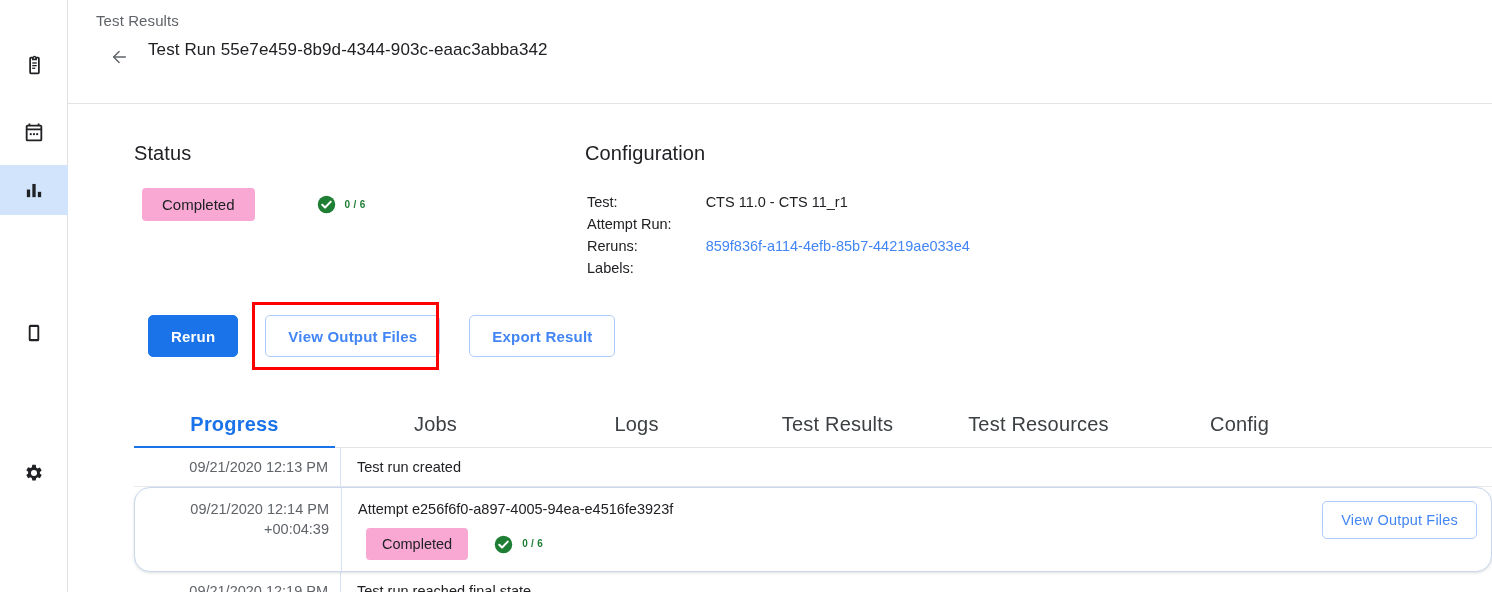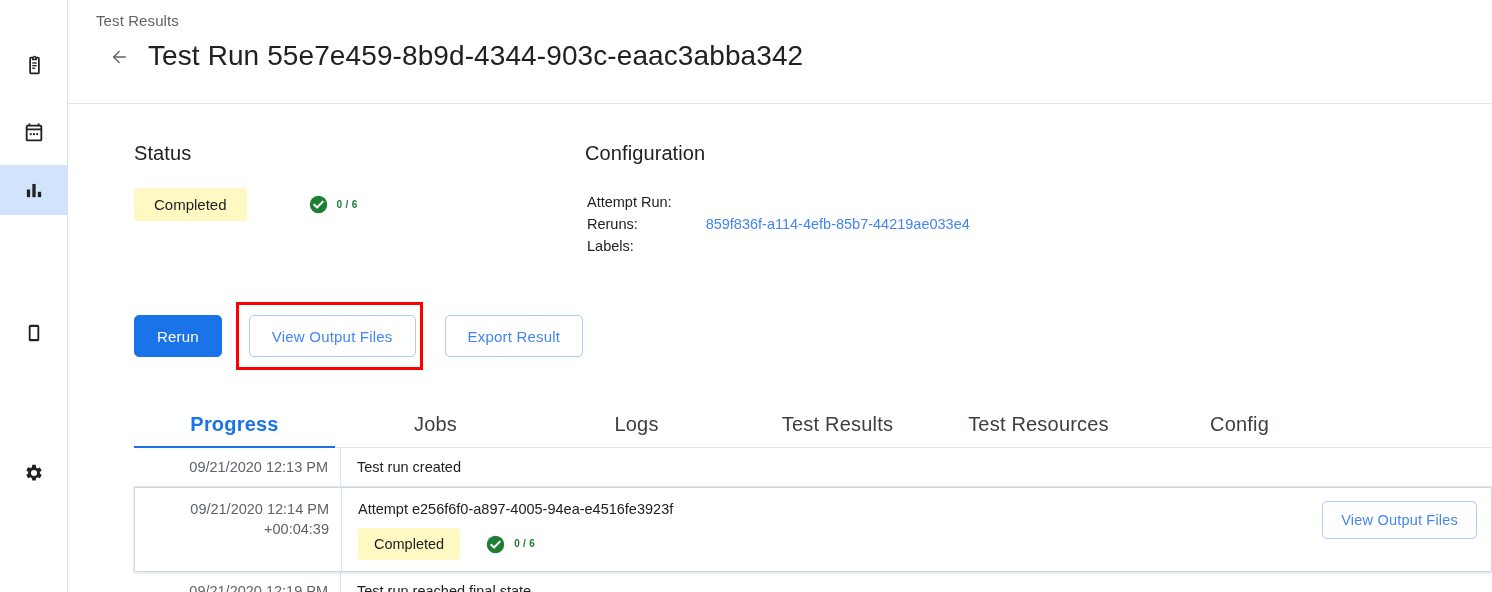--- a/index.html
+++ b/index.html
@@ -53,21 +53,21 @@
   #back-arrow {
     position: absolute;
     left: 36px; top: 42px;
     width: 30px; height: 30px;
     display: flex; align-items: center; justify-content: center;
     cursor: pointer;
   }
   #page-title {
     position: absolute;
     left: 80px; top: 40px;
-    font-size: 28px;
+    font-size: 17px;
     color: #202124;
     letter-spacing: .1px;
     white-space: nowrap;
   }
 
   
   #main {
     position: absolute;
     left: 68px; top: 104px;
     width: 1424px; height: 488px;
@@ -79,26 +79,27 @@
     color: #202124;
     letter-spacing: .1px;
   }
 
   #status-block { position: absolute; left: 66px; top: 38px; }
   #status-row {
     position: absolute; left: 66px; top: 84px;
     display: flex; align-items: center;
   }
   .state-chip {
-    background: #fef9c3;
+    background: #f9a8d4;
     color: #202124;
     font-size: 15px;
     border-radius: 4px;
     padding: 8px 20px;
     white-space: nowrap;
+    margin-left: 8px;
   }
   .count-wrap {
     display: flex; align-items: center;
     margin-left: 62px;
   }
   .check-icon { width: 19px; height: 19px; display:block; }
   .count-text {
     font-size: 10px;
     font-weight: bold;
     color: #1e7e34;
@@ -112,21 +113,21 @@
     position: absolute; left: 517px; top: 86px;
     font-size: 14.5px;
     line-height: 20px;
     color: #202124;
   }
   #config-table td { padding: 0; vertical-align: top; white-space: nowrap; }
   #config-table td.key { padding-right: 32px; }
   .link { color: #4285f4; cursor: pointer; }
 
   
-  #actions { position: absolute; left: 66px; top: 211px; display: flex; align-items: flex-start; }
+  #actions { position: absolute; left: 80px; top: 211px; display: flex; align-items: flex-start; font-weight: bold; }
   .btn {
     height: 42px;
     border-radius: 5px;
     font-size: 15px;
     display: flex; align-items: center; justify-content: center;
     cursor: pointer;
     letter-spacing: .2px;
     white-space: nowrap;
   }
   .btn-filled {
@@ -207,21 +208,21 @@
     flex: 1;
     border-left: 1px solid #d6e2f5;
     padding: 9px 0 9px 16px;
     font-size: 14.5px;
     color: #202124;
     line-height: 20px;
     min-height: 20px;
   }
   .prow.card {
     border: 1px solid #c9d8ef;
-    border-radius: 0;
+    border-radius: 16px;
     box-shadow: 0 1px 3px rgba(60,64,67,.18);
     margin: 0;
     position: relative;
     z-index: 2;
   }
   .prow.card .ts { padding-top: 11px; }
   .prow.card .body {
     display: flex;
     align-items: flex-start;
     justify-content: space-between;
@@ -317,20 +318,24 @@
         <circle cx="12" cy="12" r="11" fill="#1e7e34"></circle>
         <path d="M6.6 12.3 10.2 15.9 17.4 8.4" fill="none" stroke="#ffffff" stroke-width="2.6" stroke-linecap="round" stroke-linejoin="round"></path>
       </svg>
       <span class="count-text">0 / 6</span>
     </div>
   </div>
 
   <div id="config-block" class="section-label">Configuration</div>
   <table id="config-table">
     <tbody>
+      <tr>
+        <td class="key">Test:</td>
+        <td>CTS 11.0 - CTS 11_r1</td>
+      </tr>
       <tr>
         <td class="key">Attempt Run:</td>
         <td></td>
       </tr>
       <tr>
         <td class="key">Reruns:</td>
         <td class="link">859f836f-a114-4efb-85b7-44219ae033e4</td>
       </tr>
       <tr>
         <td class="key">Labels:</td>

